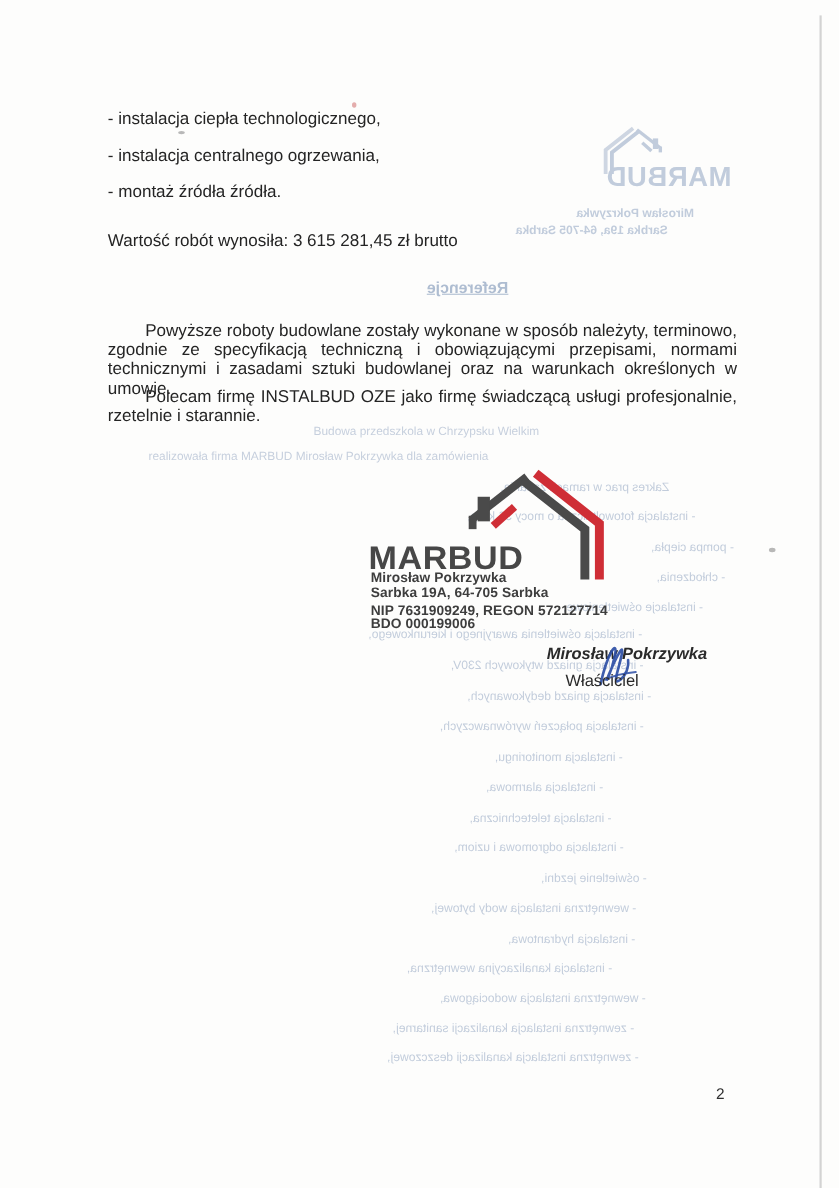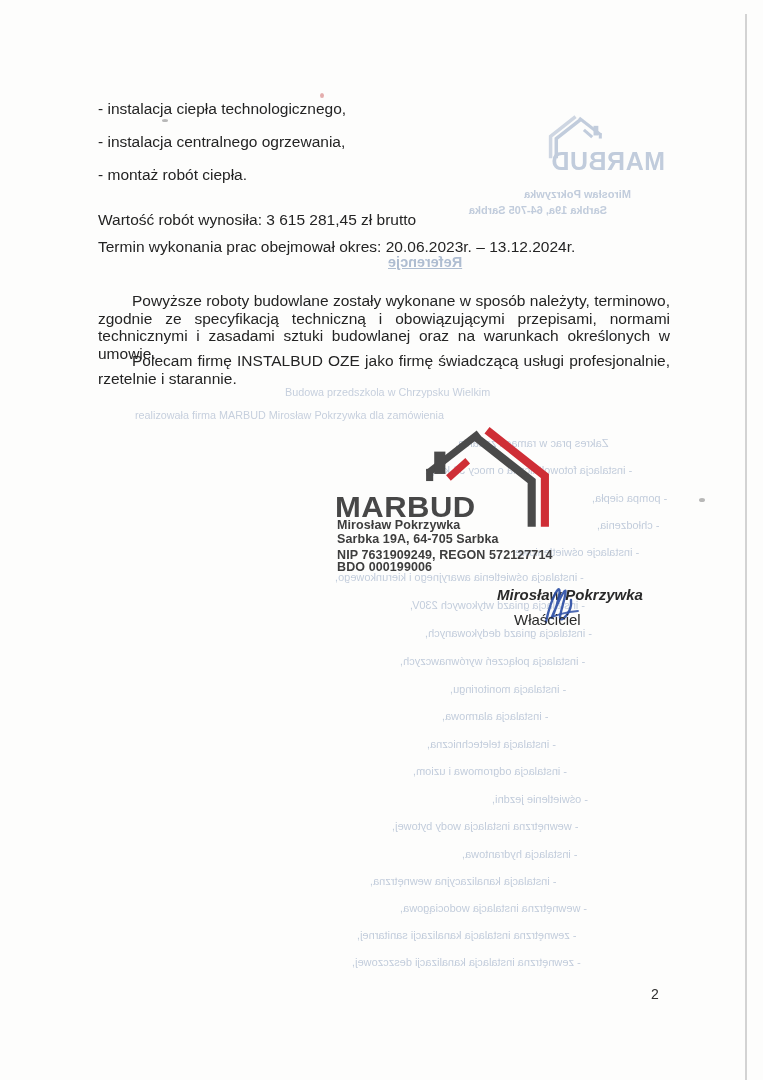--- a/index.html
+++ b/index.html
@@ -85,24 +85,23 @@
   <div class="ghost" style="left:492px;top:793px;">- oświetlenie jezdni,</div>
   <div class="ghost" style="left:392px;top:820px;">- wewnętrzna instalacja wody bytowej,</div>
   <div class="ghost" style="left:462px;top:848px;">- instalacja hydrantowa,</div>
   <div class="ghost" style="left:370px;top:875px;">- instalacja kanalizacyjna wewnętrzna,</div>
   <div class="ghost" style="left:400px;top:902px;">- wewnętrzna instalacja wodociągowa,</div>
   <div class="ghost" style="left:357px;top:929px;">- zewnętrzna instalacja kanalizacji sanitarnej,</div>
   <div class="ghost" style="left:352px;top:956px;">- zewnętrzna instalacja kanalizacji deszczowej,</div>
 
   <div class="list-line" style="top:133px;">- instalacja centralnego ogrzewania,</div>
   <div class="list-line" style="top:100px;">- instalacja ciepła technologicznego,</div>
-  <div class="list-line" style="top:166px;">- montaż robót ciepła.</div>
+  <div class="list-line" style="top:166px;">- montaż źródła źródła.</div>
 
   <div class="fact-line" style="top:211px;text-align:right;">Wartość robót wynosiła:  3 615 281,45 zł brutto</div>
-  <div class="fact-line" style="top:238px;">Termin wykonania prac obejmował okres: 20.06.2023r. – 13.12.2024r.</div>
 
   <div class="para" style="top:292px;">Powyższe roboty budowlane zostały wykonane w sposób należyty, terminowo, zgodnie ze specyfikacją techniczną i obowiązującymi przepisami, normami technicznymi i zasadami sztuki budowlanej oraz na warunkach określonych w umowie.</div>
   <div class="para" style="top:352px;">Polecam firmę INSTALBUD OZE jako firmę świadczącą usługi profesjonalnie, rzetelnie i starannie.</div>
 
   <div>
     <svg class="house-svg" width="132" height="107" viewBox="0 0 130 105">
       <path d="M8 48 L58 9" stroke="#4a4a4a" stroke-width="7" fill="none"></path>
       <rect x="14" y="27" width="11" height="22" fill="#4a4a4a"></rect>
       <rect x="6" y="44" width="7" height="12" fill="#4a4a4a"></rect>
       <path d="M28 53 L47 36" stroke="#cf2e36" stroke-width="7" fill="none"></path>

